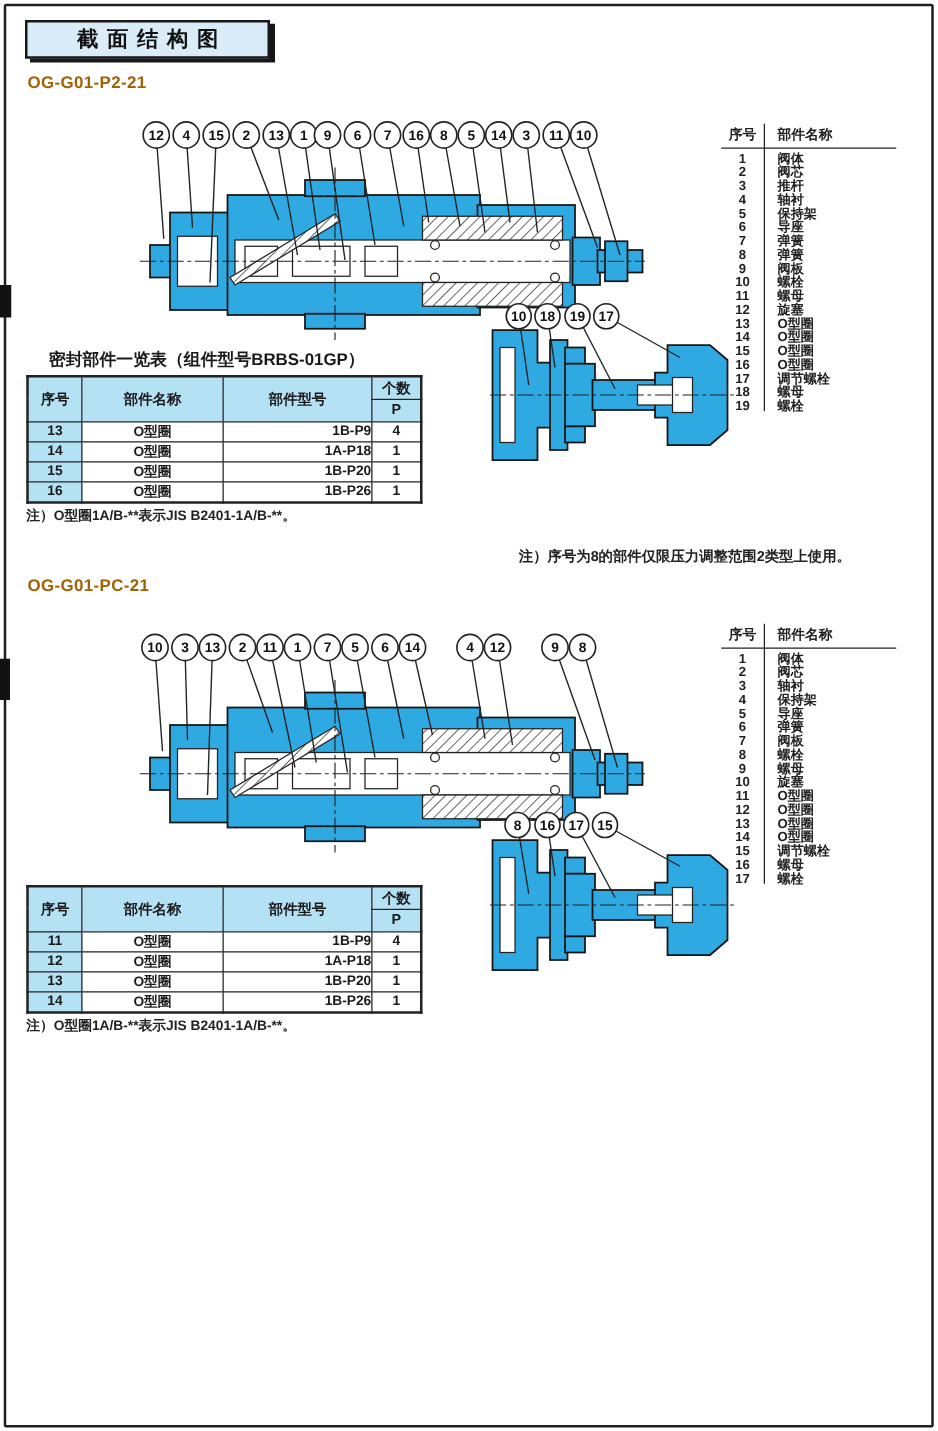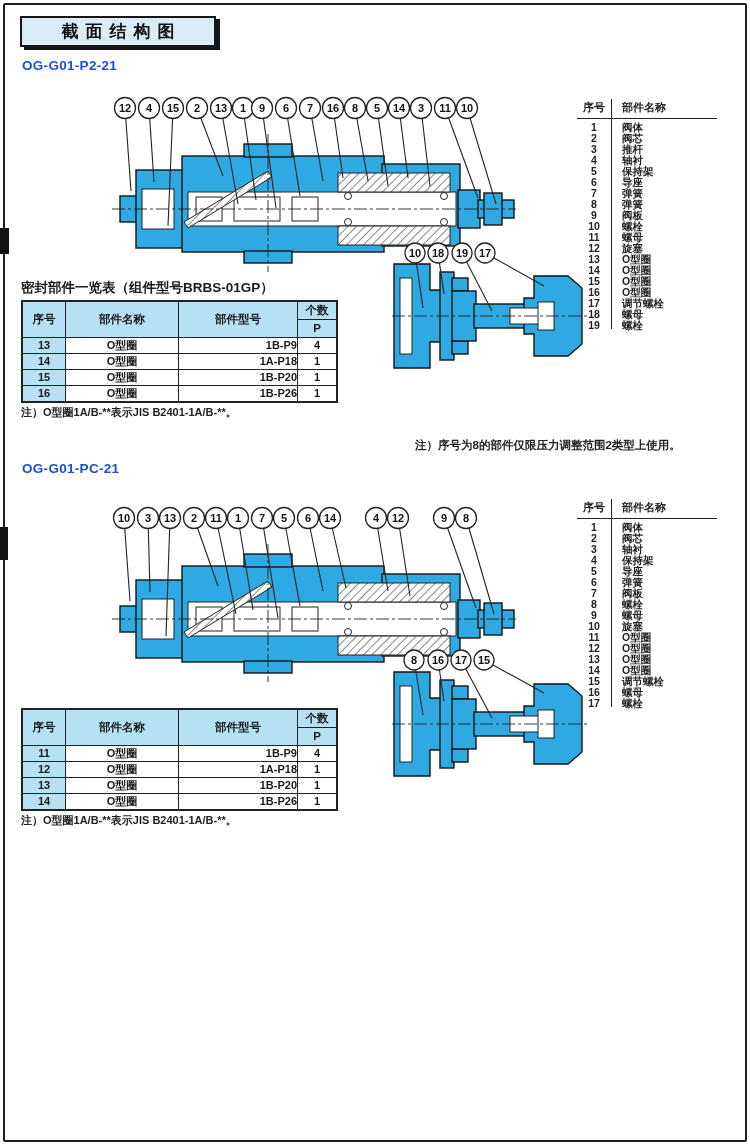--- a/index.html
+++ b/index.html
@@ -5,21 +5,21 @@
   html,body{margin:0;padding:0;background:#fff;}
   .page{position:relative;width:750px;height:1145px;background:#fff;overflow:hidden;
         font-family:"Liberation Sans",sans-serif;color:#1c1c1c;}
   .frame{position:absolute;left:3px;top:3px;width:740px;height:1135px;
          border:2px solid #1f1f1f;border-radius:2px;pointer-events:none;}
   .edge-tab{position:absolute;background:#121212;}
   .title-bar{position:absolute;left:20px;top:16px;width:192px;height:27px;
              background:var(--titlebg,#d9ecf7);border:2px solid #161616;
              box-shadow:4px 3px 0 #161616;display:flex;align-items:center;justify-content:center;
              font-size:17px;font-weight:bold;letter-spacing:7px;color:#111;text-indent:7px;}
-  .model-label{position:absolute;font-size:13.5px;font-weight:600;color:#1d4ed8;letter-spacing:.3px;}
+  .model-label{position:absolute;font-size:13.5px;font-weight:600;color:#a16207;letter-spacing:.3px;}
   .note-text{position:absolute;font-size:11px;font-weight:600;color:#222;white-space:nowrap;}
   .sub-note{position:absolute;font-size:11.5px;font-weight:600;color:#222;white-space:nowrap;}
 
   
   .parts-table{position:absolute;width:140px;font-weight:600;color:#222;}
   .pt-head{display:flex;height:17px;align-items:center;font-size:11px;
            border-bottom:1.5px solid #222;padding-bottom:2px;}
   .pt-rows{padding-top:3px;}
   .pt-row{display:flex;line-height:11px;font-size:10.5px;}
   .pt-no{width:34px;text-align:center;flex:none;}
@@ -280,21 +280,21 @@
         <text x="23" y="18.8" class="callout-num">10</text>
         <circle cx="46" cy="15" r="10" class="callout-circle"></circle>
         <text x="46" y="18.8" class="callout-num">18</text>
         <circle cx="70" cy="15" r="10" class="callout-circle"></circle>
         <text x="70" y="18.8" class="callout-num">19</text>
         <circle cx="93" cy="15" r="10" class="callout-circle"></circle>
         <text x="93" y="18.8" class="callout-num">17</text>
       </g>
   </svg>
 
-  <div class="seal-title" style="left:21px;top:279px;">密封部件一览表（组件型号BRBS-01GP）</div>
+  <div class="seal-title" style="left:39px;top:279px;">密封部件一览表（组件型号BRBS-01GP）</div>
 
   <table class="seal" style="left:21px;top:300px;">
     <thead>
       <tr>
         <th rowspan="2" class="w1">序号</th>
         <th rowspan="2" class="w2">部件名称</th>
         <th rowspan="2" class="w3">部件型号</th>
         <th class="w4">个数</th>
       </tr>
       <tr>

